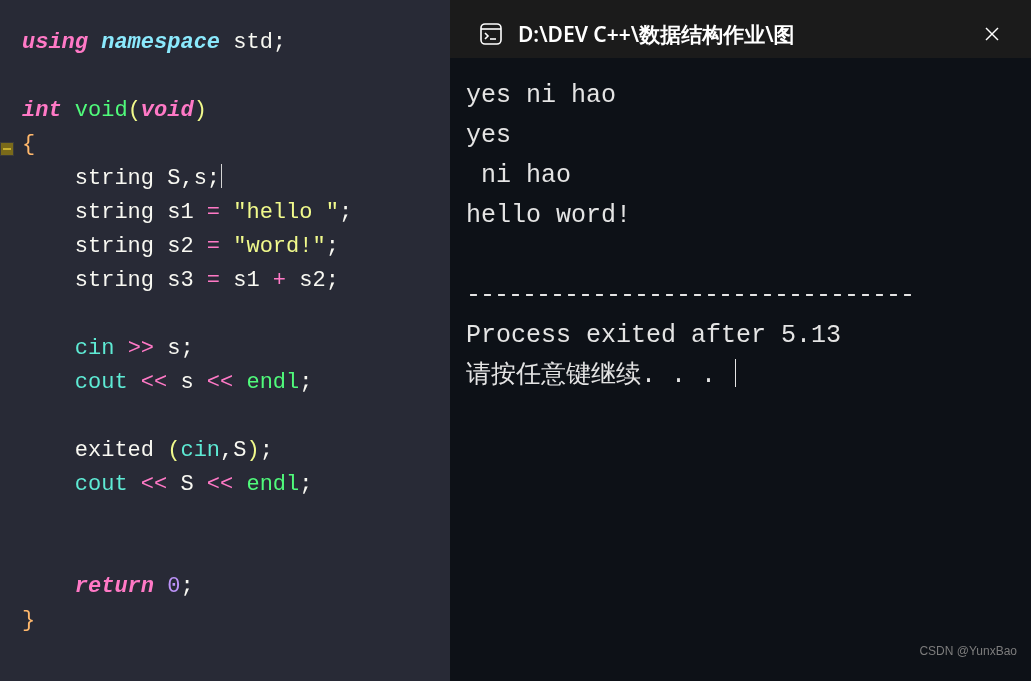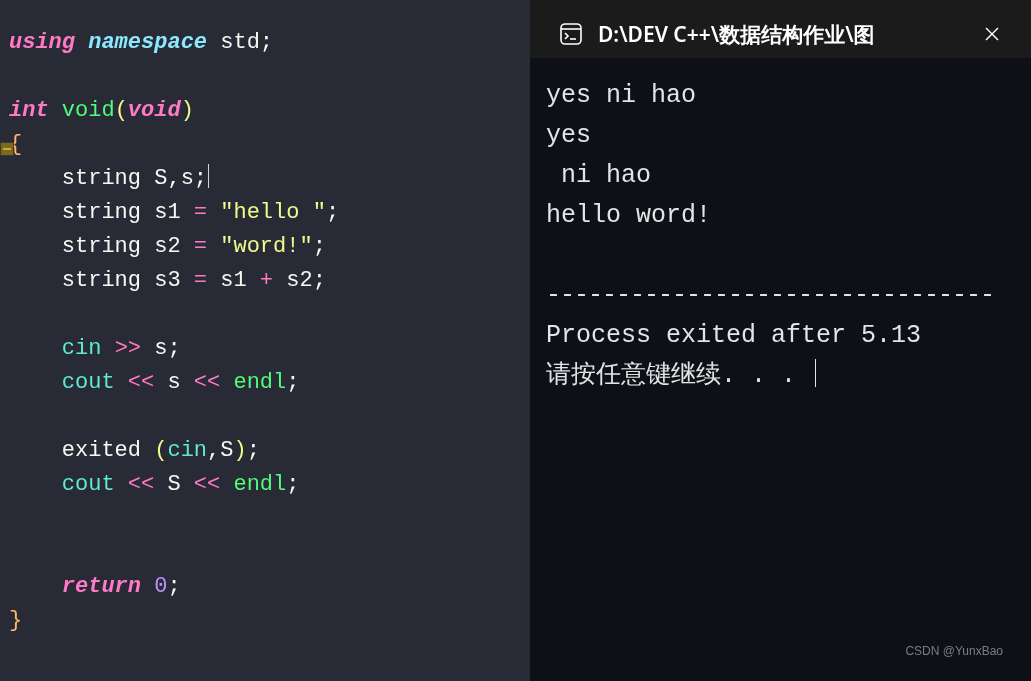--- a/index.html
+++ b/index.html
@@ -1,25 +1,25 @@
 <!DOCTYPE html>
 <html><head>
 <meta charset="utf-8">
 <style>
   * { margin: 0; padding: 0; box-sizing: border-box; }
   html, body { width: 1031px; height: 681px; overflow: hidden; background: #000; }
   body { display: flex; font-family: Consolas, 'Courier New', monospace; }
 
   
   .editor {
-    width: 530px;
+    width: 450px;
     height: 100%;
     background: #282a36;
     color: #d4d4d4;
-    padding: 26px 0 0 9px;
+    padding: 26px 0 0 22px;
     font-size: 22px;
     line-height: 34px;
     position: relative;
   }
   .gutter-mark {
     position: absolute;
     left: 0px;
     top: 142px;
     width: 14px;
     height: 14px;
@@ -83,21 +83,21 @@
     white-space: pre;
     font-family: Consolas, 'Courier New', monospace;
   }
   .term-line { display:block; }
   .divider  { letter-spacing: -1px; }
   .term-cursor {
     display:inline-block; width:1px; height:28px;
     background:#e4e4e4; vertical-align:-5px; margin-left:4px;
   }
   .watermark {
-    position:absolute; right:28px; bottom:10px;
+    position:absolute; right:14px; bottom:10px;
     font-family: Arial, sans-serif; font-size:12px;
     color:#7c7c7c;
   }
 </style>
 </head>
 <body>
 
 <div class="editor">
   <div class="gutter-mark"></div>
   <div id="code-body">

